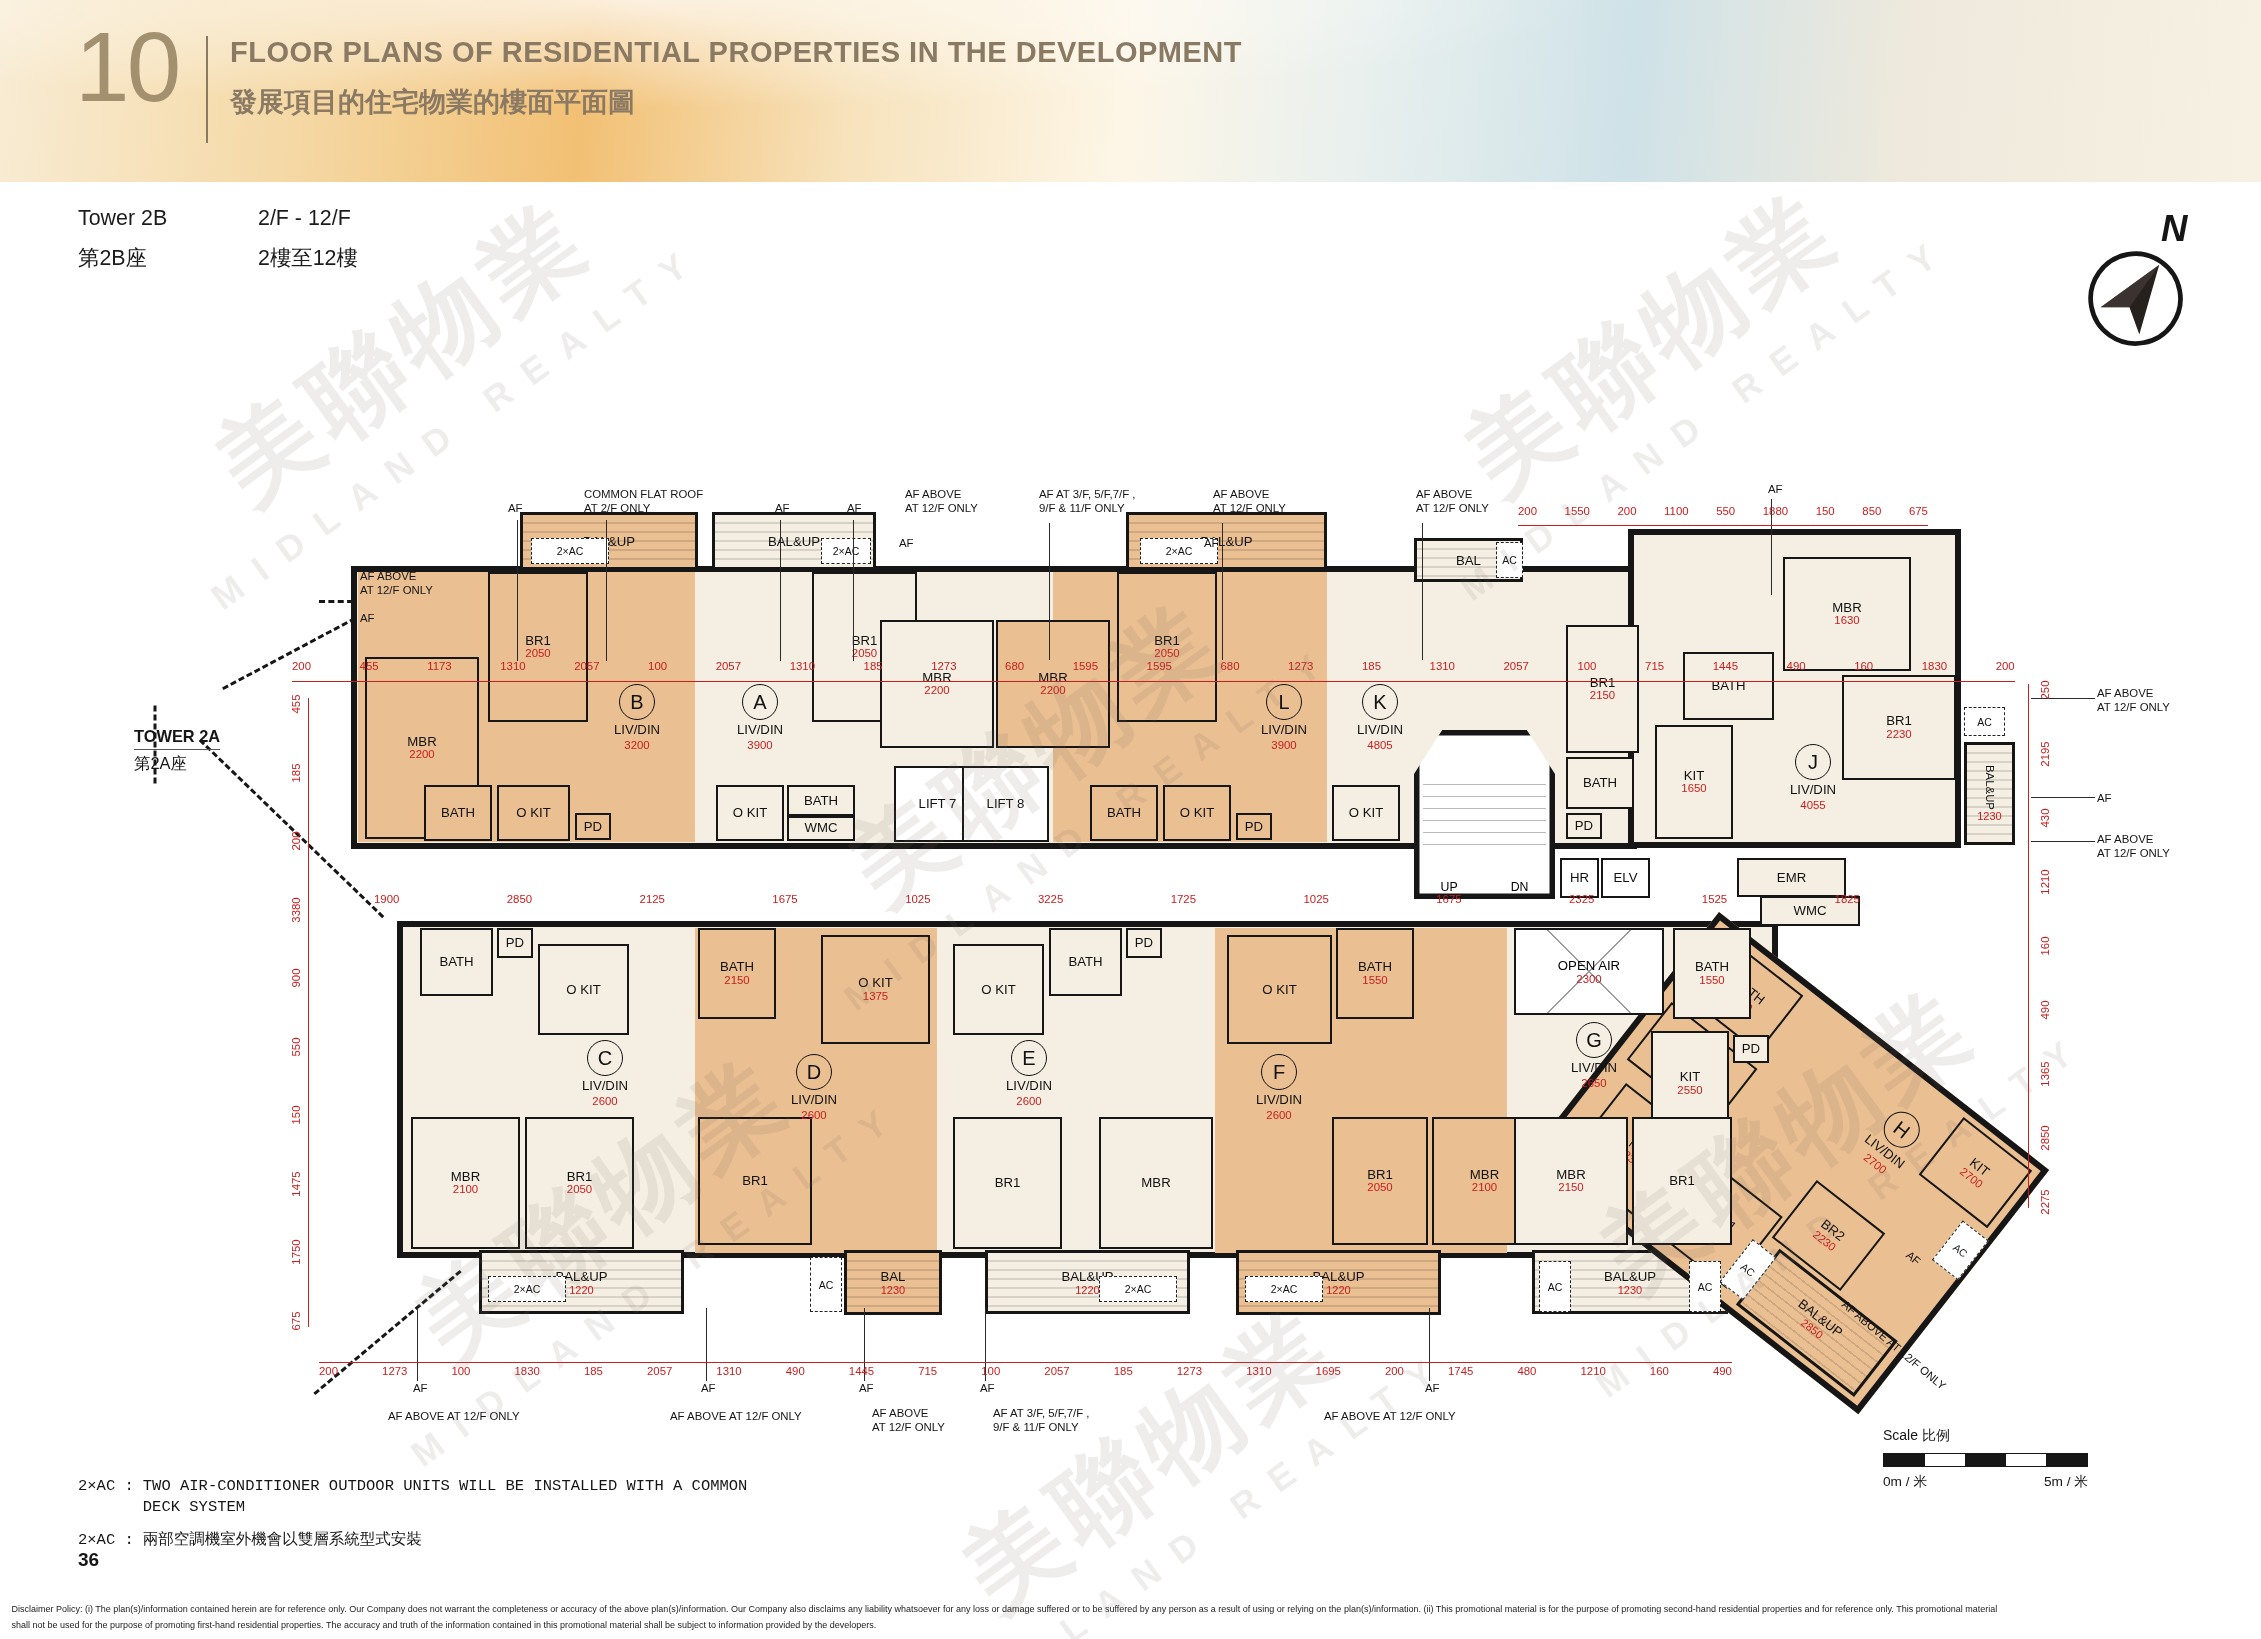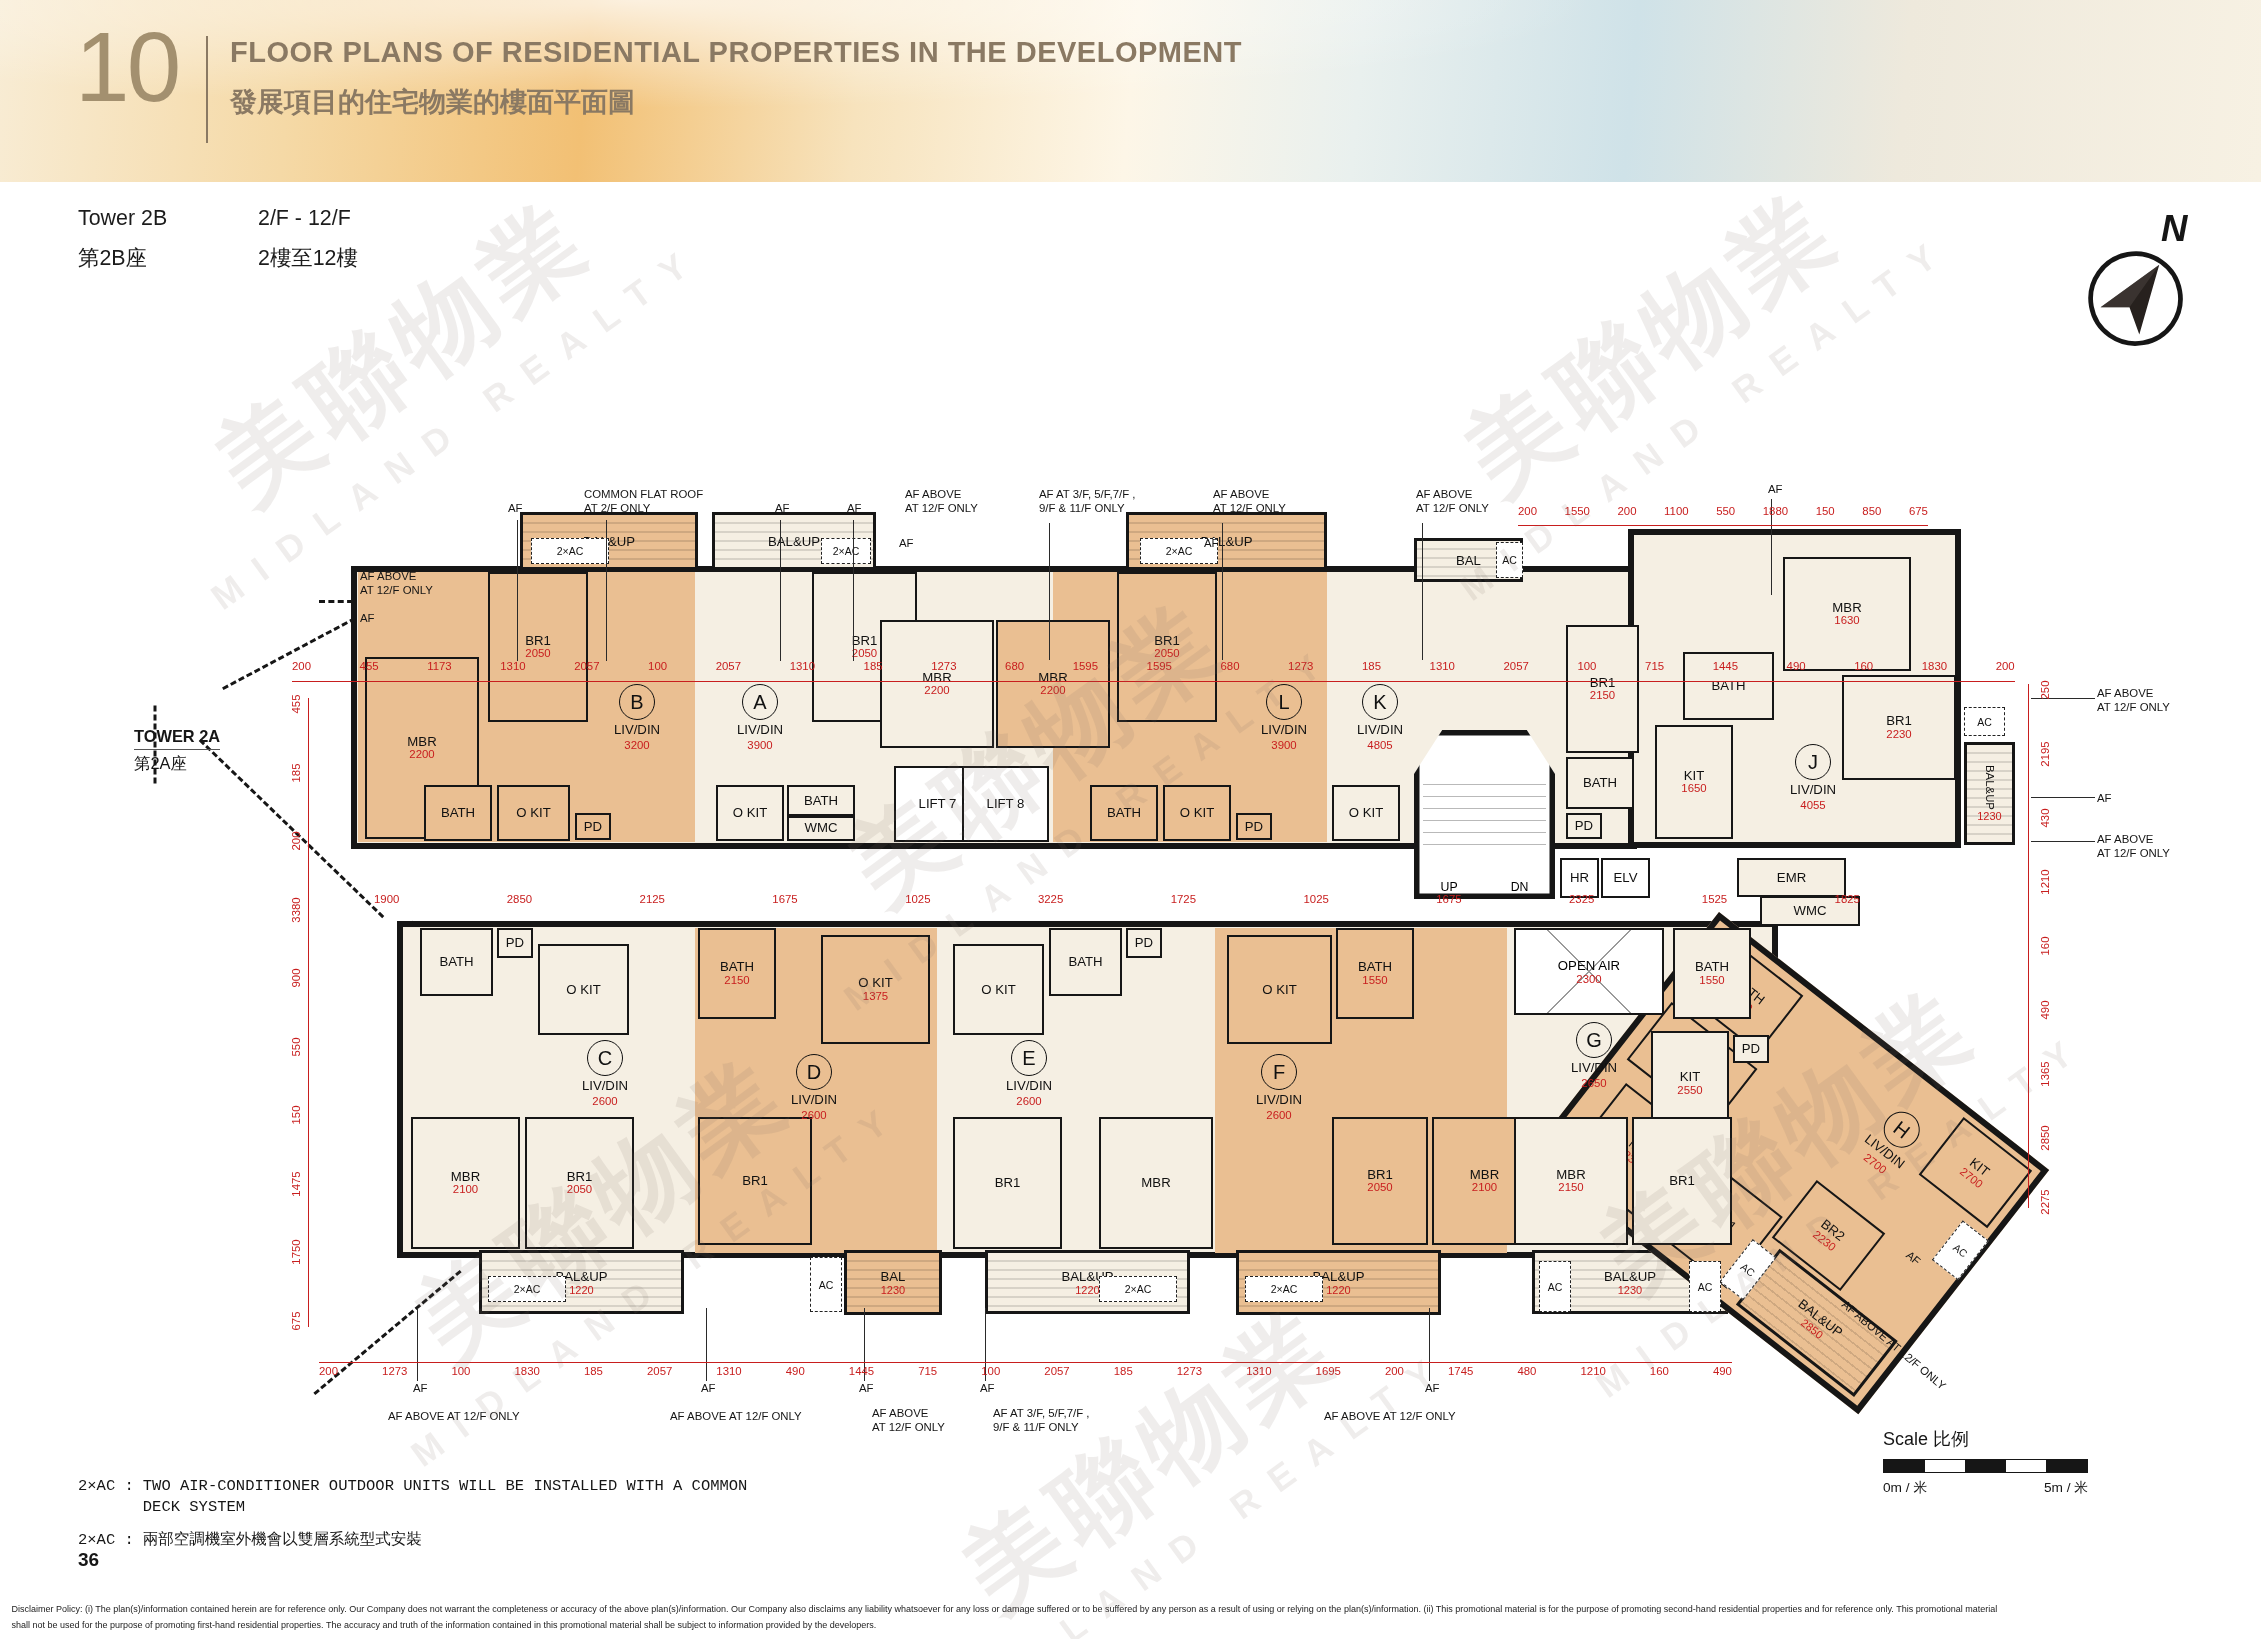--- a/index.html
+++ b/index.html
@@ -52,21 +52,21 @@
   .ann{position:absolute;font-size:11.4px;color:#151515;white-space:pre-line;z-index:31;line-height:1.25;}
   .ld{position:absolute;background:#2a2a2a;z-index:28;}
   .dash{position:absolute;border-top:3.2px dashed #161616;z-index:9;}
   
   .note{position:absolute;display:flex;gap:9px;font-size:15.5px;color:#161616;width:711px;line-height:1.35;}
   .note .pfx{white-space:nowrap;}
   .pgnum{position:absolute;font-size:19px;font-weight:700;color:#161616;}
   .disc{position:absolute;font-size:9px;color:#222;line-height:1.55;width:2238px;}
   
   #scale{position:absolute;left:1883px;top:1427px;width:205px;z-index:20;}
-  #scale .slab{font-size:18px;color:#161616;margin-bottom:8.2px;}
+  #scale .slab{font-size:14px;color:#161616;margin-bottom:8.2px;}
   .sbar{display:flex;height:12px;border:1.4px solid #161616;}
   .sbar span{flex:1;}
   .sb1{background:#161616;}.sb0{background:#fff;}
   .srow{display:flex;justify-content:space-between;font-size:13.7px;margin-top:5.5px;color:#161616;}
   .t2a{position:absolute;left:134px;top:727px;z-index:12;font-size:16.4px;color:#161616;font-weight:600;}
   .t2a .en{border-bottom:1.8px solid #555;padding-bottom:2.7px;display:inline-block;}
   .t2a .zh{display:block;margin-top:3.6px;font-weight:500;}
 </style>
 </head>
 <body>

